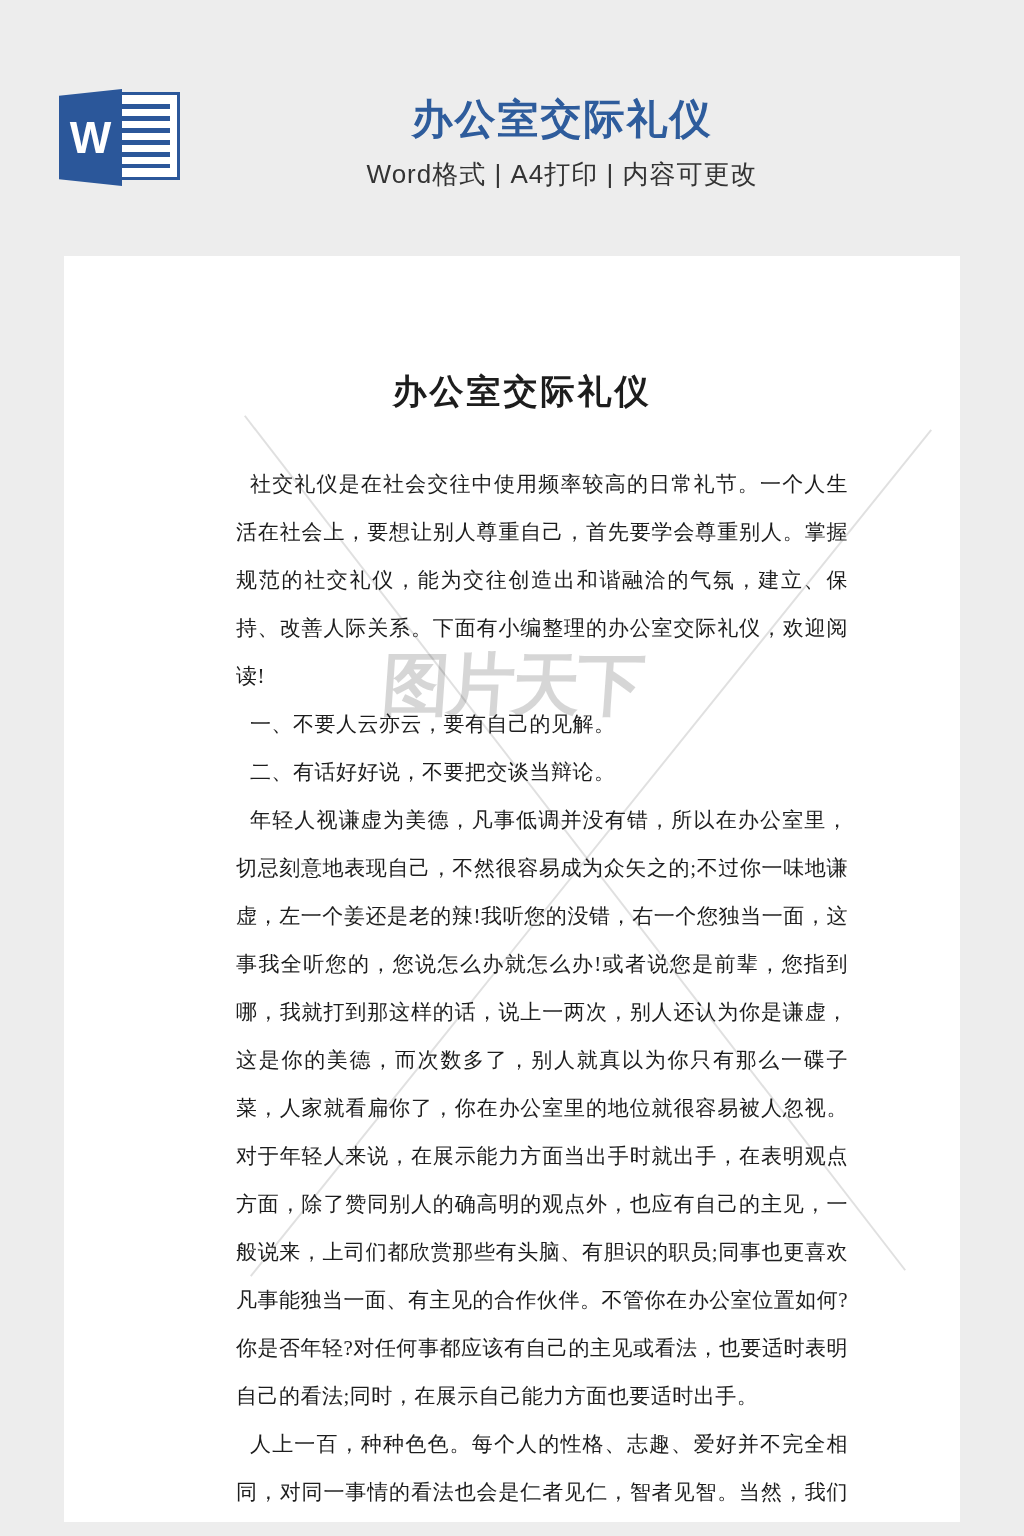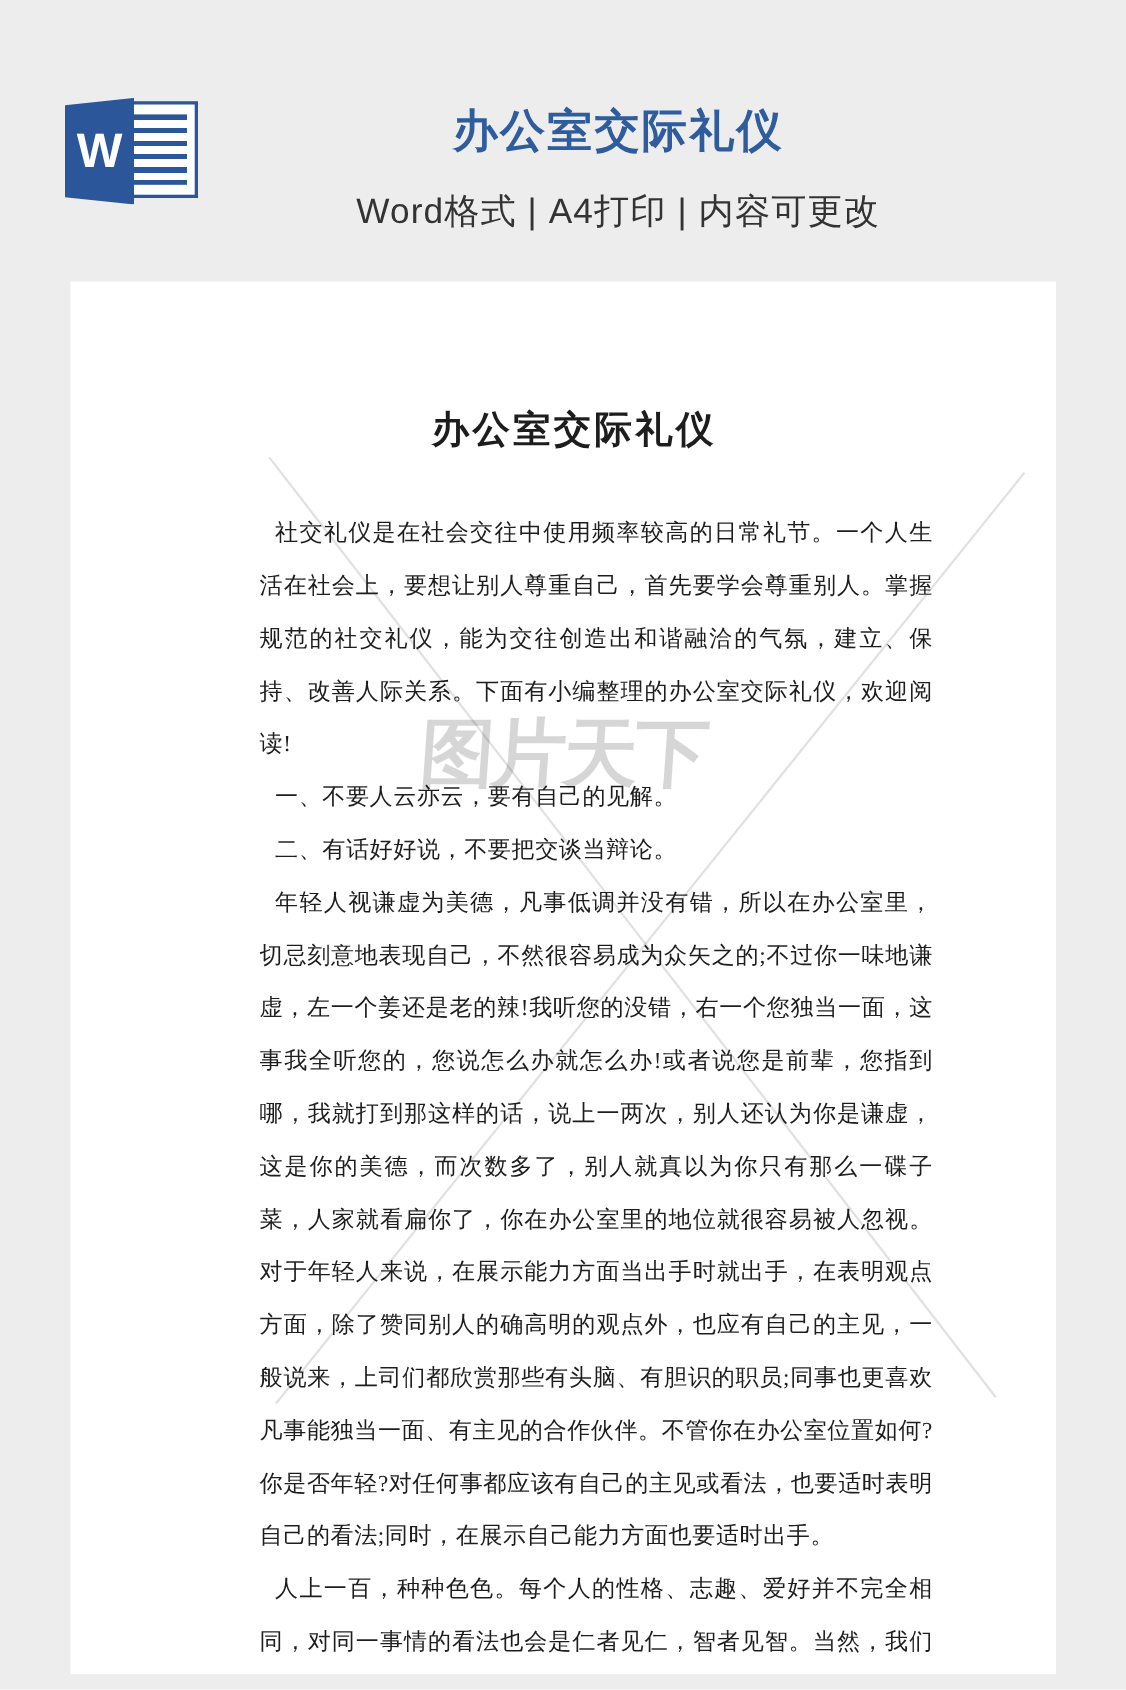--- a/index.html
+++ b/index.html
@@ -46,23 +46,23 @@
   .header-text{
     position:absolute;left:200px;top:0;width:724px;height:256px;
     text-align:center;
   }
   .header-title{
     position:absolute;left:0;top:96px;width:100%;
     color:var(--title-blue);
     font-size:41px;font-weight:700;letter-spacing:2px;line-height:1.15;
   }
   .header-subtitle{
-    position:absolute;left:0;top:171px;width:100%;
+    position:absolute;left:0;top:157px;width:100%;
     color:var(--subtitle);
-    font-size:32px;font-weight:400;letter-spacing:1px;
+    font-size:26px;font-weight:400;letter-spacing:1px;
   }
 
   
   .page{
     position:absolute;left:64px;top:256px;width:896px;height:1266px;
     background:var(--page);
     overflow:hidden;
   }
   .doc-content{
     position:relative;z-index:2;

